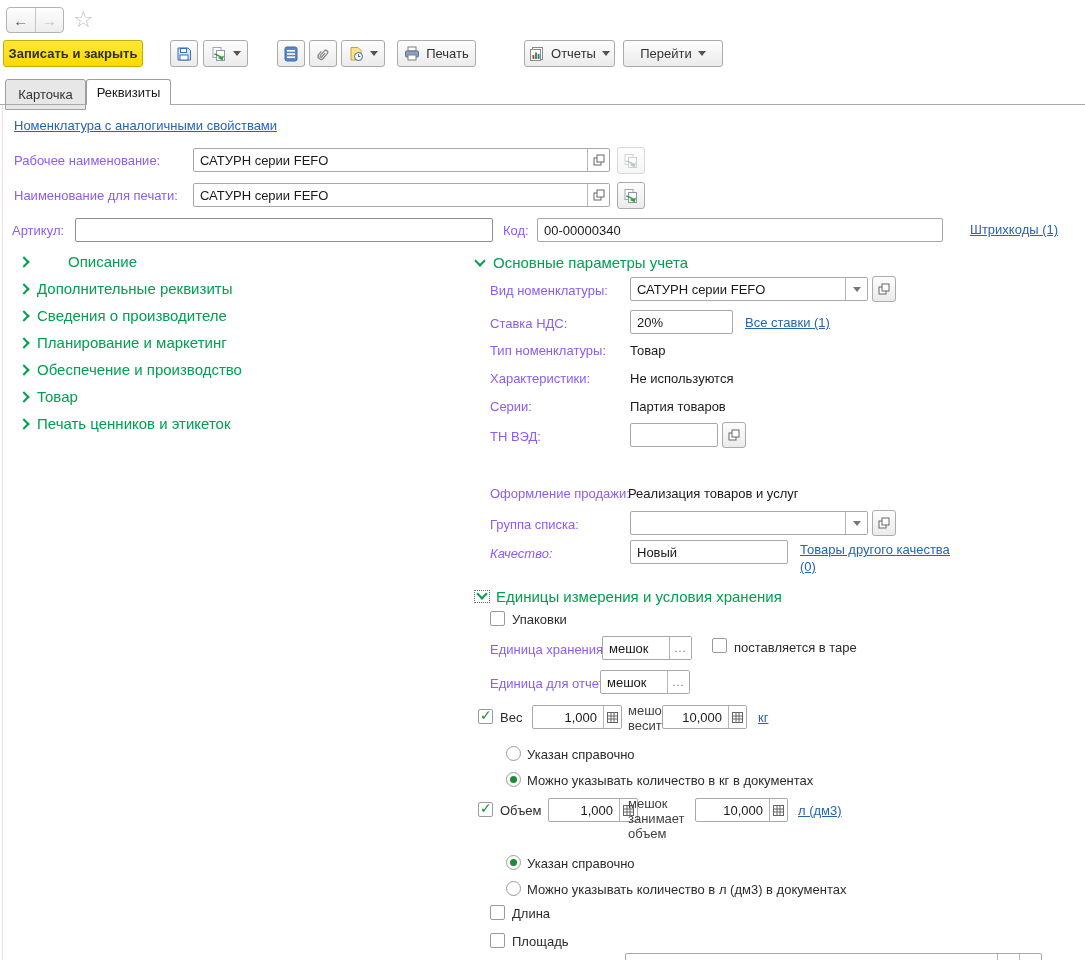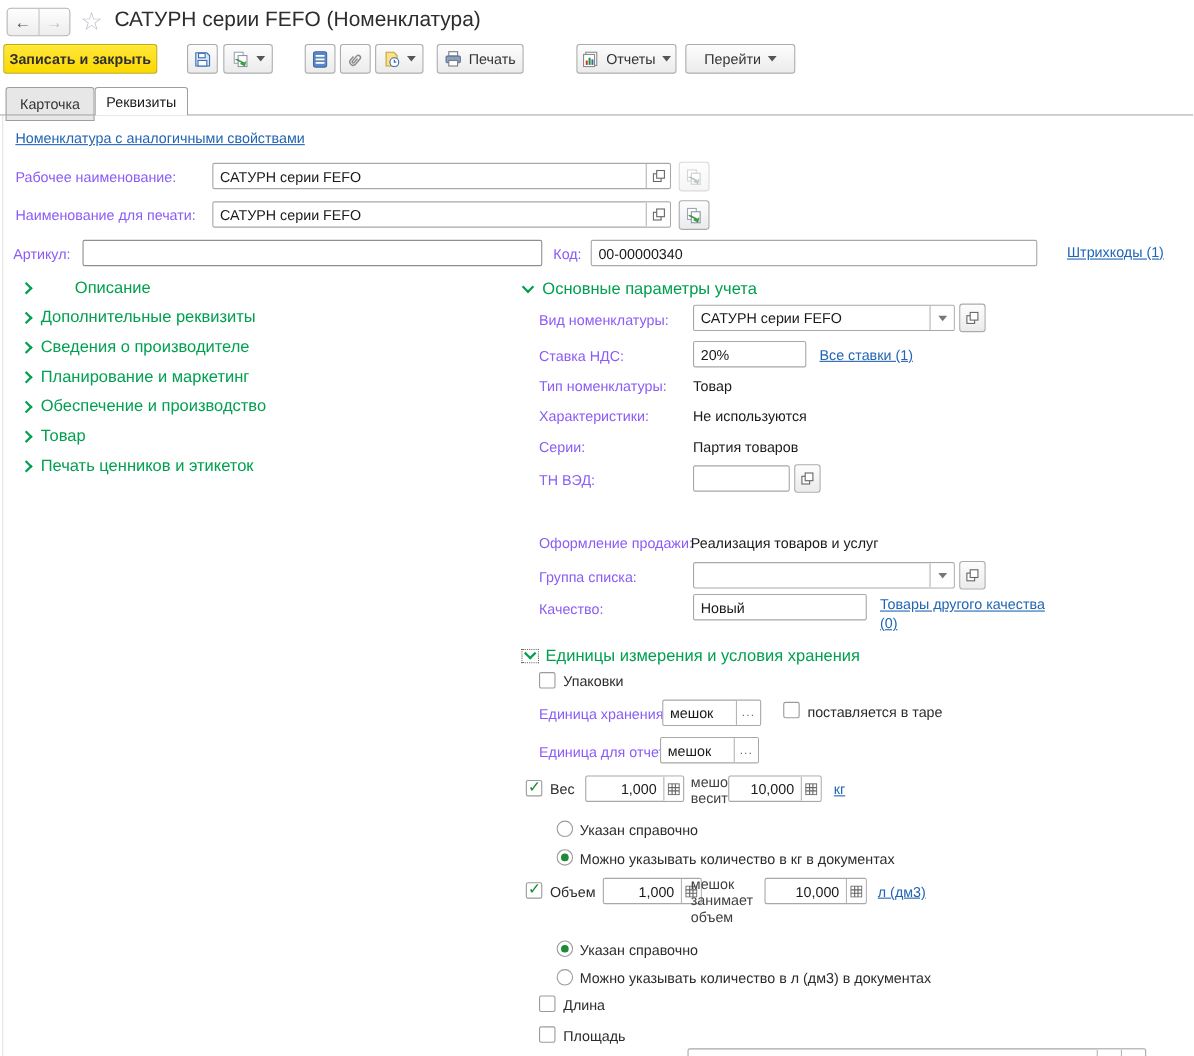--- a/index.html
+++ b/index.html
@@ -68,21 +68,20 @@
 
   <div class="navgrp">
     <div class="nbtn">
         <span style="color:#555;font-weight:bold;">←</span>
       </div>
     <div class="nbtn">
         <span style="color:#c0c0c0;font-weight:bold;">→</span>
       </div>
   </div>
   <div class="star">☆</div>
-  <div class="title">САТУРН серии FEFO (Номенклатура)</div>
 
   <div class="btn-yellow">Записать и закрыть</div>
 
   <div class="tbtn" style="left:170px;width:28px;padding:0;">
     <span>
       <svg width="16" height="16" viewBox="0 0 16 16">
           <path d="M2 2h10l2.5 2.5V14H2z" fill="#d7e4f4" stroke="#3a6fb5"></path>
           <rect x="4.5" y="2.5" width="6" height="4" fill="#fff" stroke="#3a6fb5"></rect>
           <rect x="4" y="9" width="8" height="5" fill="#fff" stroke="#3a6fb5"></rect>
         </svg>
@@ -311,21 +310,21 @@
   </div>
   <div class="gbtn" style="left:872px;top:510px;width:24px;height:26px;">
     <span>
         <svg width="12" height="12" viewBox="0 0 12 12">
           <rect x="1" y="4" width="7" height="7" fill="#fff" stroke="#666"></rect>
           <rect x="4" y="1" width="7" height="7" fill="#fff" stroke="#666"></rect>
         </svg>
       </span>
   </div>
 
-  <div class="lbl" style="left:490px;top:546px;">Качество:</div>
+  <div class="lbl" style="left:490px;top:546px;font-style:italic;">Качество:</div>
   <div class="inp" style="left:630px;top:540px;width:158px;">
     <div class="txt">Новый</div>
   </div>
   <div class="link" style="left:800px;top:541px;width:165px;white-space:normal;line-height:17px;">Товары другого качества (0)</div>
 
   <div class="ghdr" style="left:474px;top:588px;">
     <span class="focusbox">
         <span class="chev d"></span>
       </span>
     <span style="margin-left:-3px;">Единицы измерения и условия хранения</span>

